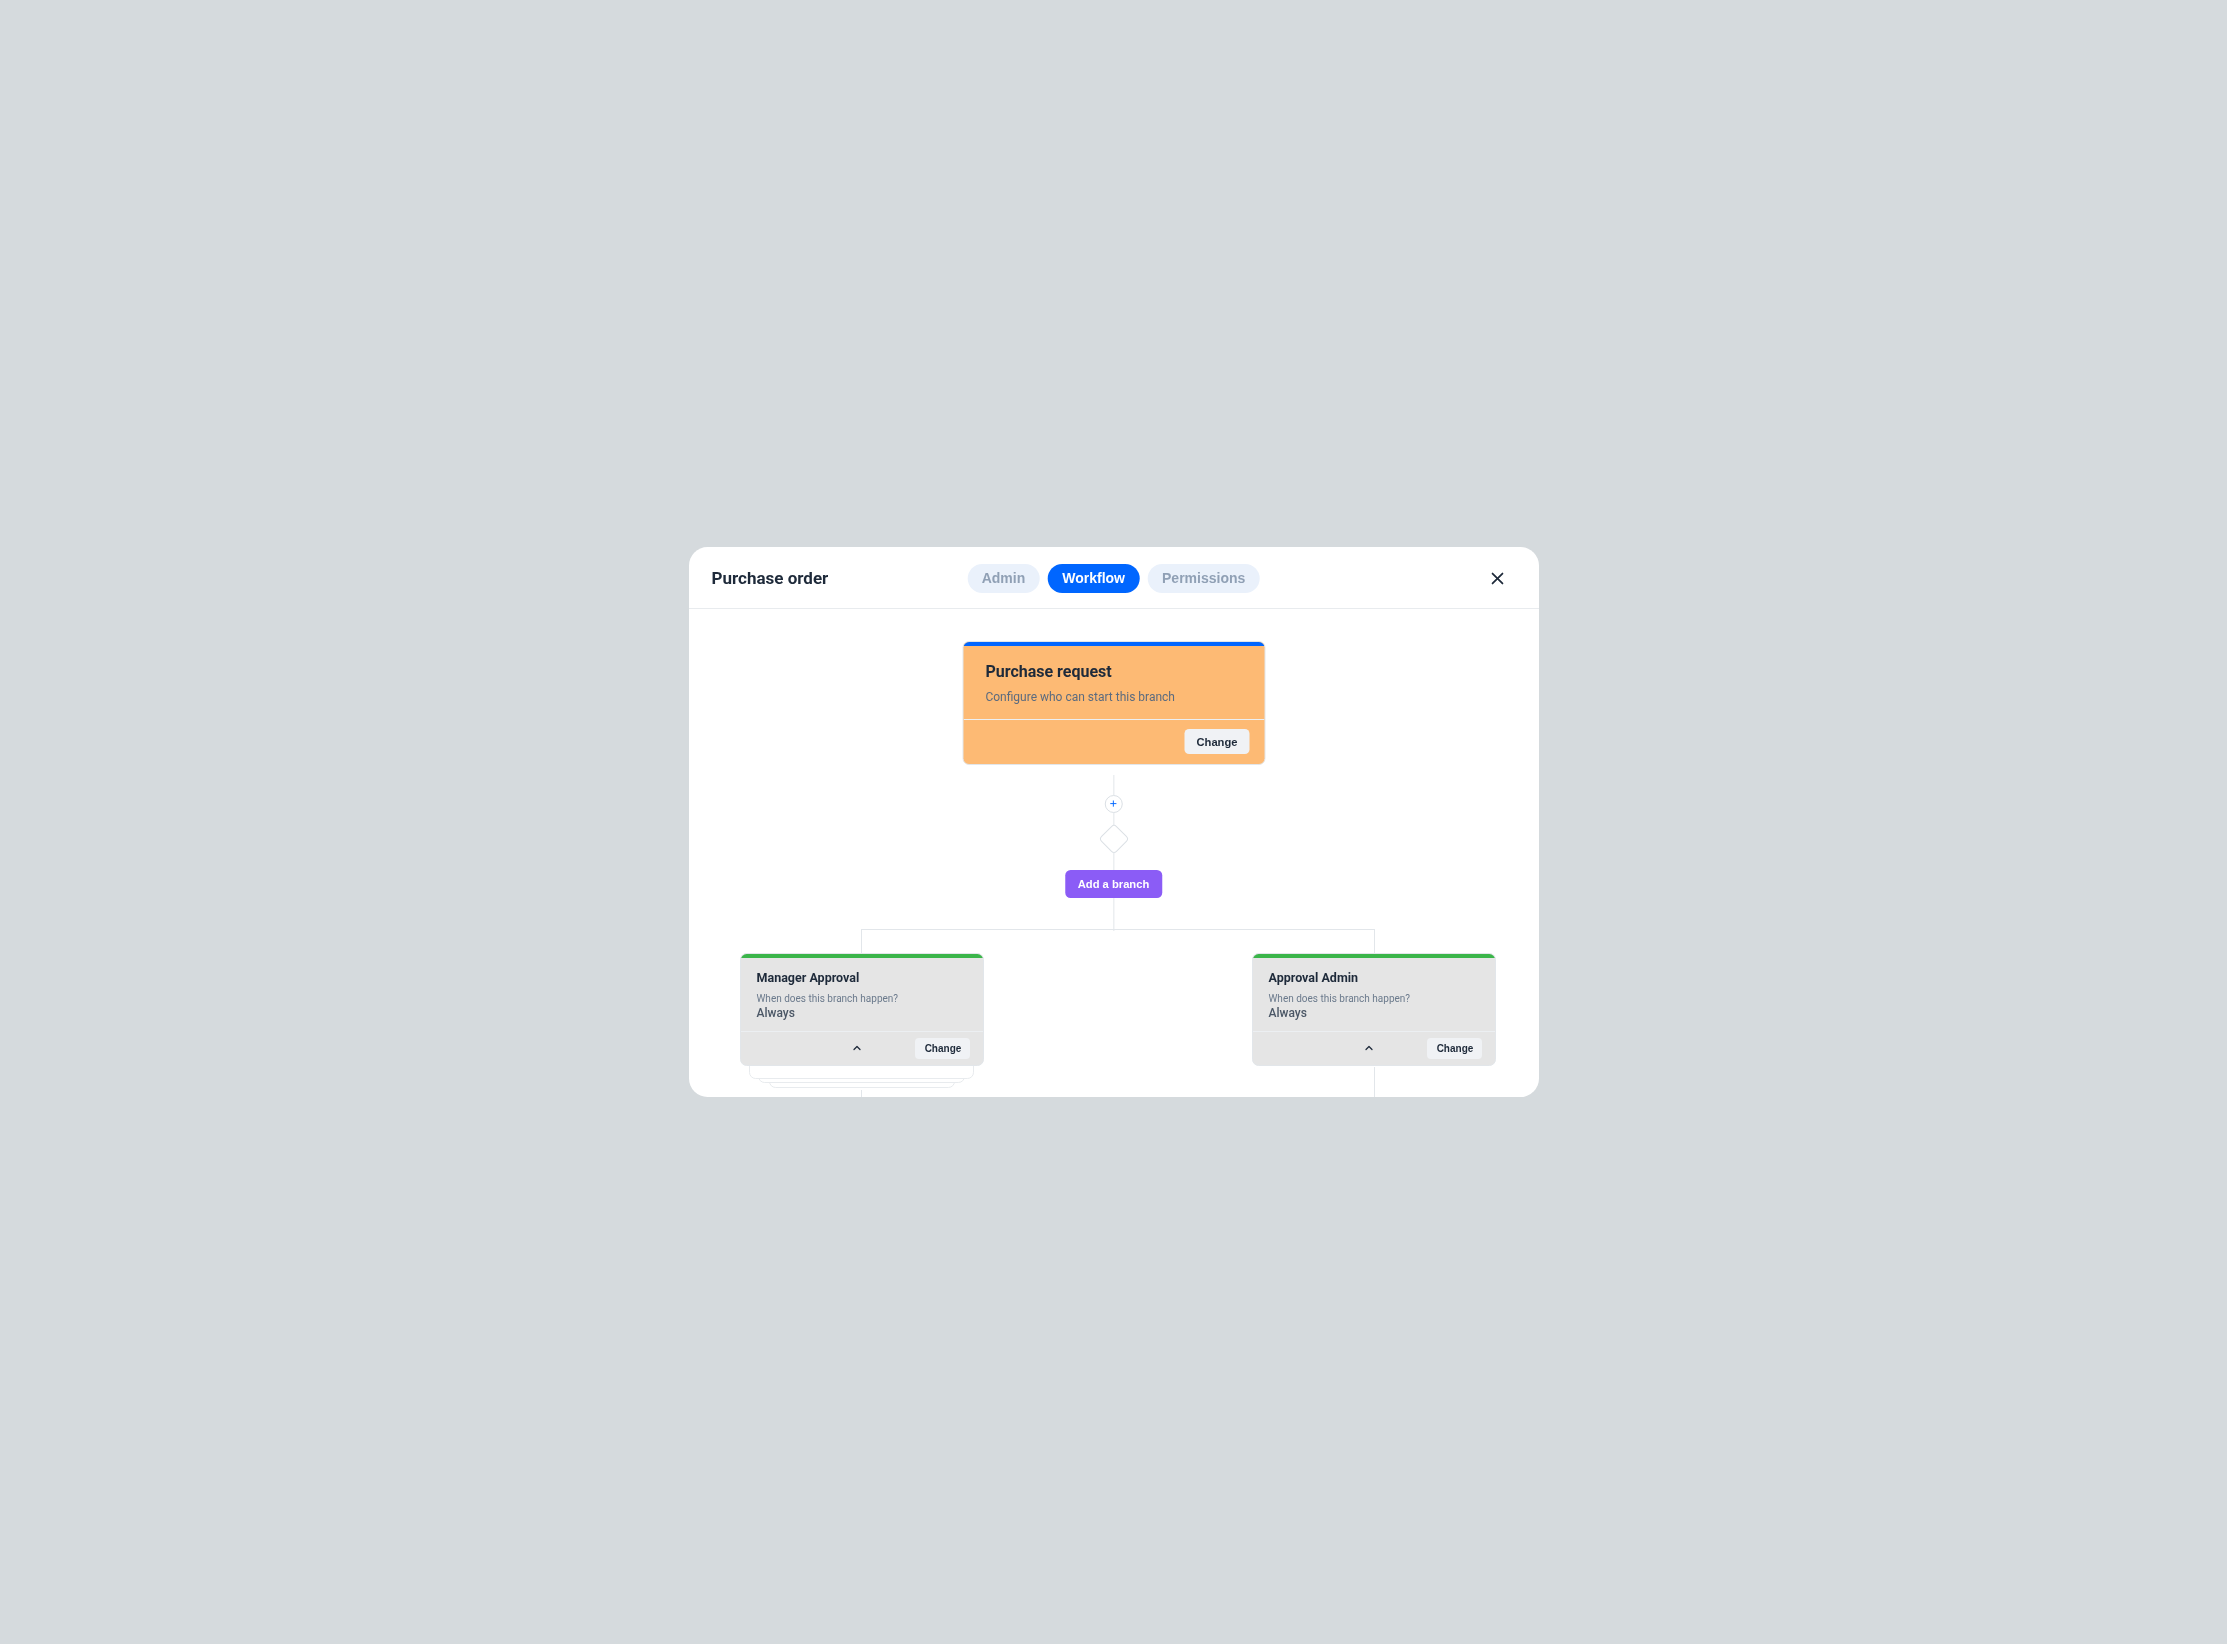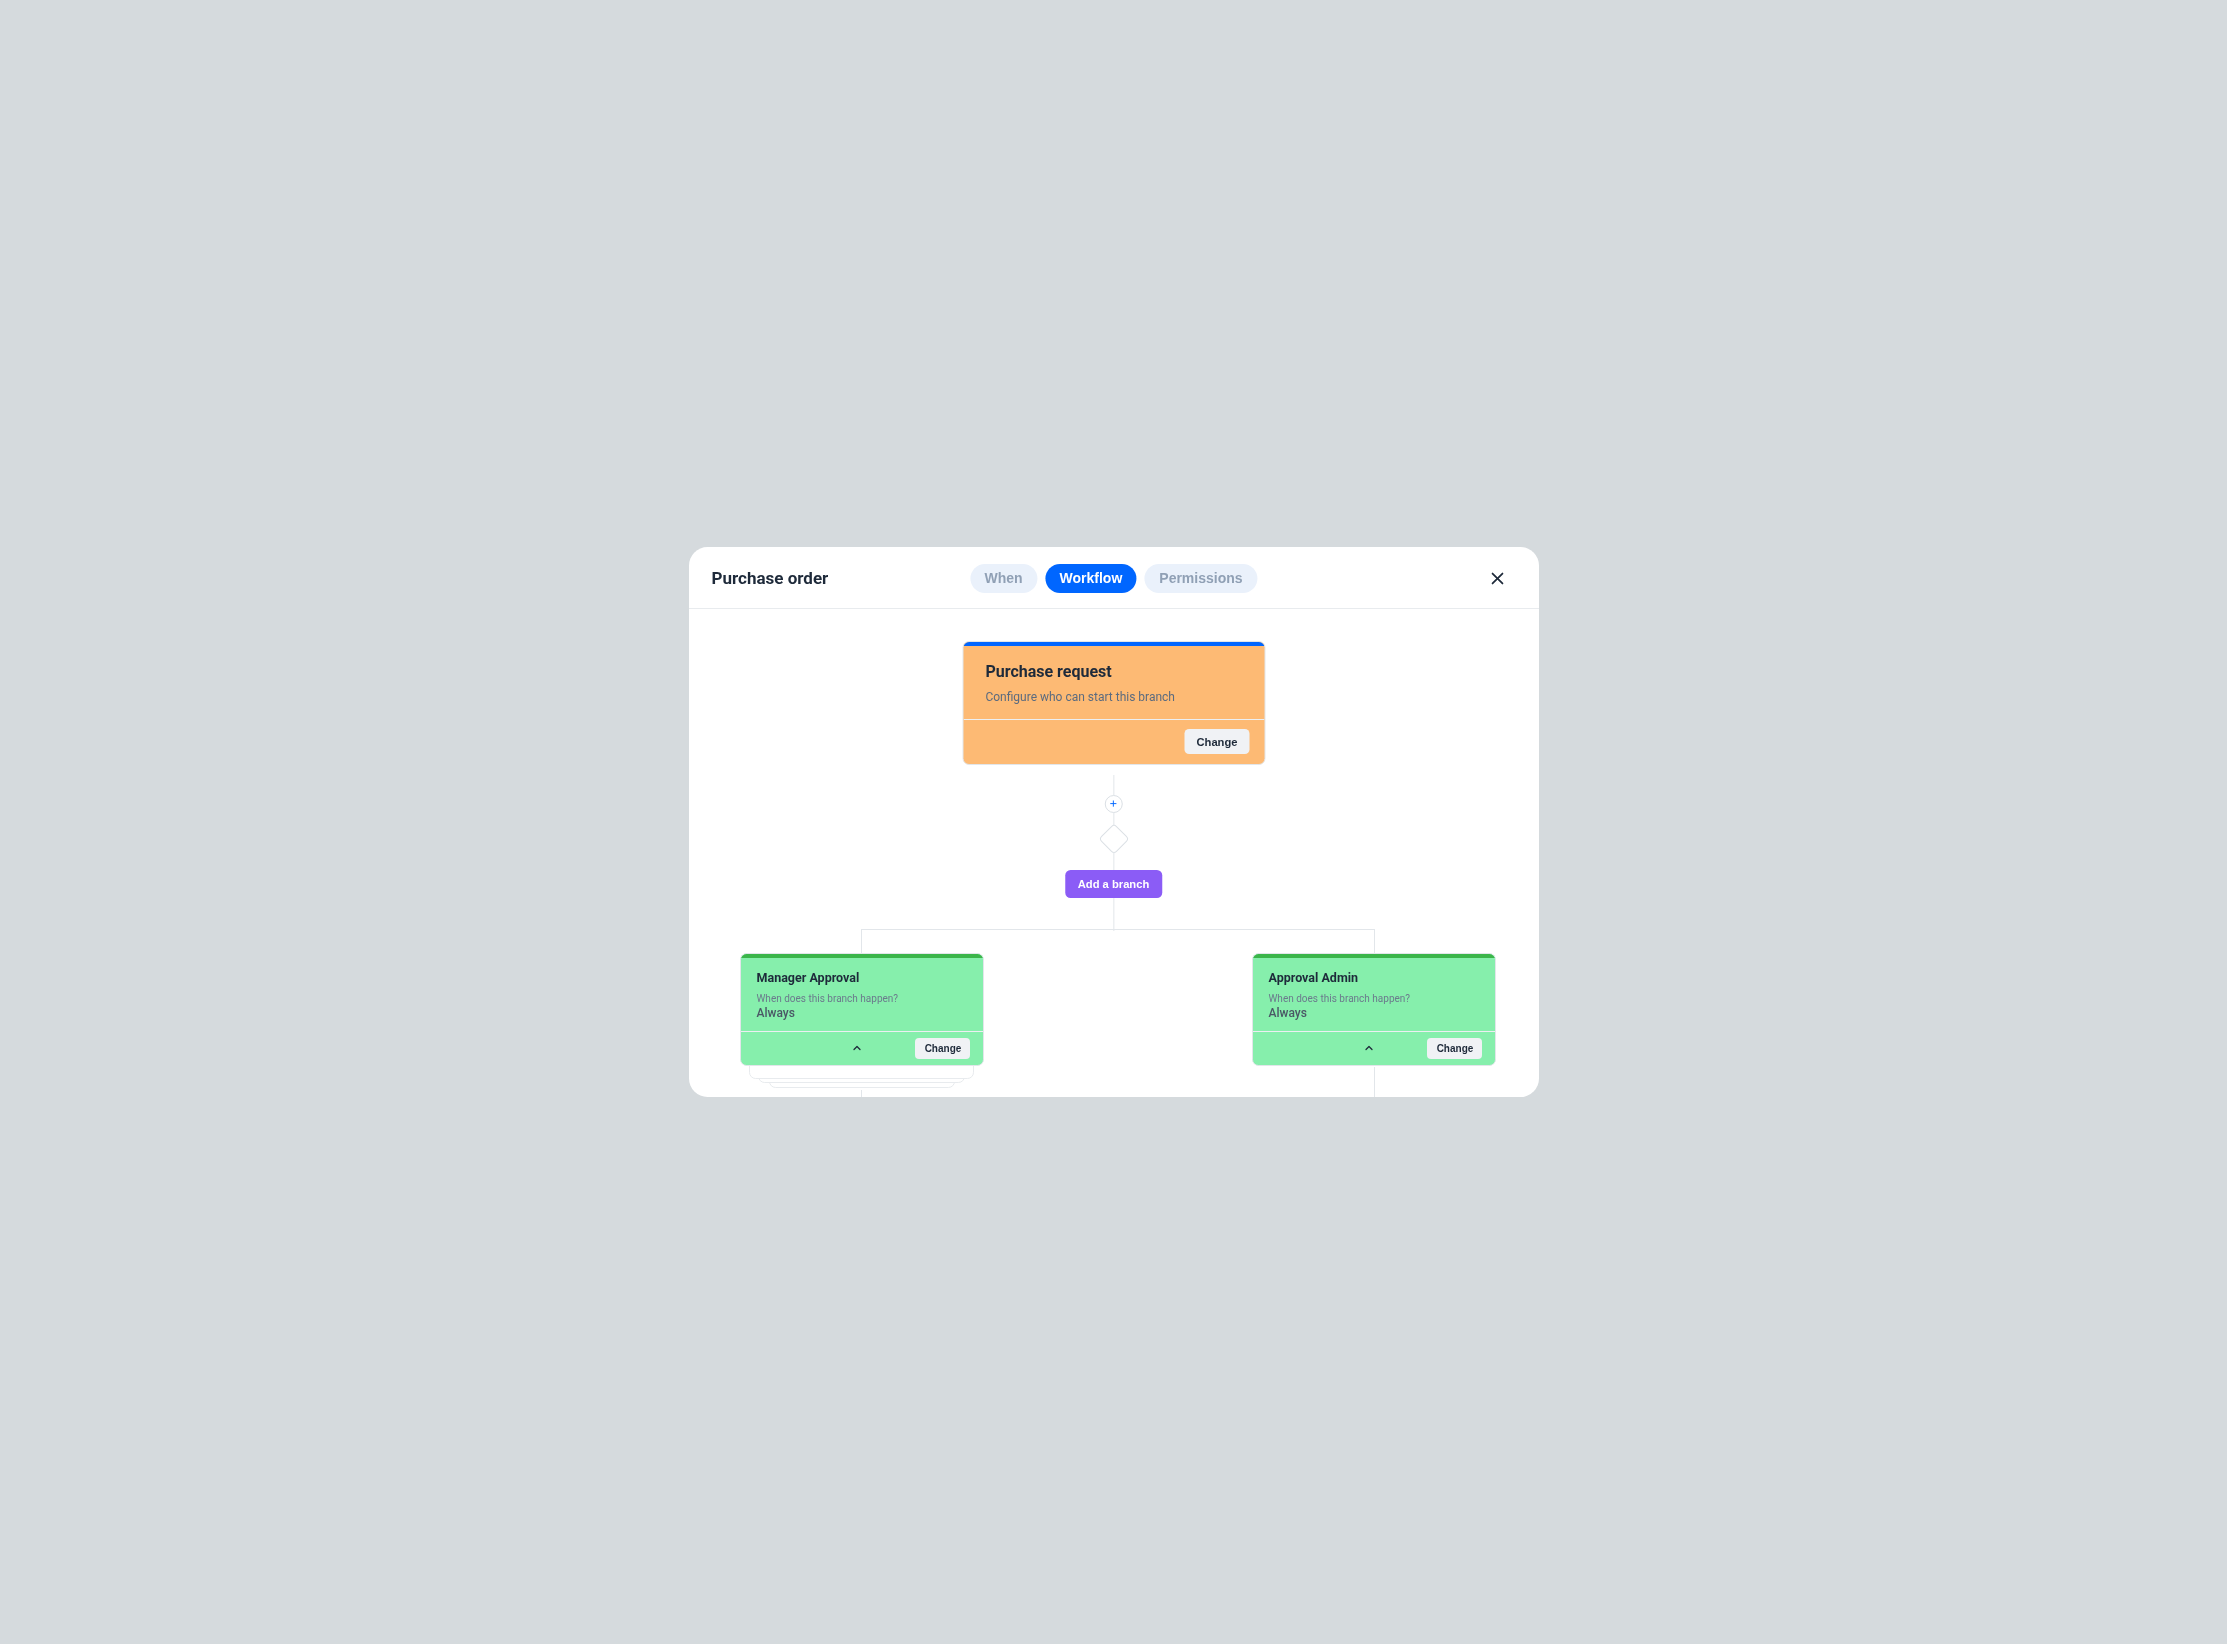--- a/index.html
+++ b/index.html
@@ -224,21 +224,21 @@
       background: #ffffff;
       border: 0.7px solid #e8ebee;
       border-radius: 6.6px;
       height: 40px;
       left: 0;
       right: 0;
     }
     
     .branch-card {
       position: relative;
-      background: #86efac;
+      background: #e5e5e5;
       border: 0.7px solid #e2e6ea;
       border-radius: 6.6px;
       overflow: hidden;
       z-index: 2;
     }
     
     .branch-accent {
       height: 4px;
       background: #3bb54a;
     }
@@ -296,21 +296,21 @@
   </style>
 </head>
 <body>
 
 <div class="app-window">
 
   <div class="header">
     <h1 class="page-title">Purchase order</h1>
 
     <div class="tabs">
-      <button class="tab">When</button>
+      <button class="tab">Admin</button>
       <button class="tab active">Workflow</button>
       <button class="tab">Permissions</button>
     </div>
 
     <button class="close-btn">
       <svg viewBox="0 0 24 24" fill="none" stroke="#1e2a3a" stroke-width="2.5" stroke-linecap="round">
         <line x1="5" y1="5" x2="19" y2="19"></line>
         <line x1="19" y1="5" x2="5" y2="19"></line>
       </svg>
     </button>

